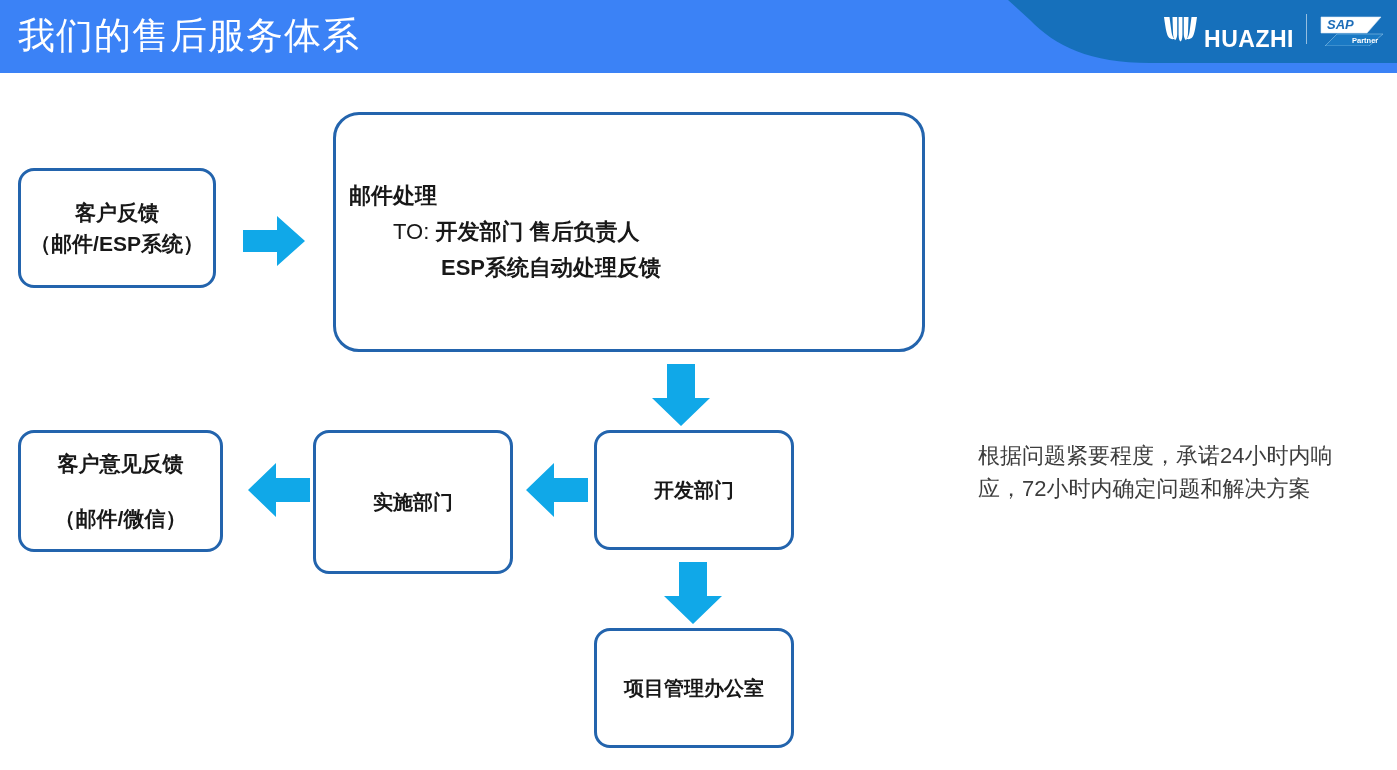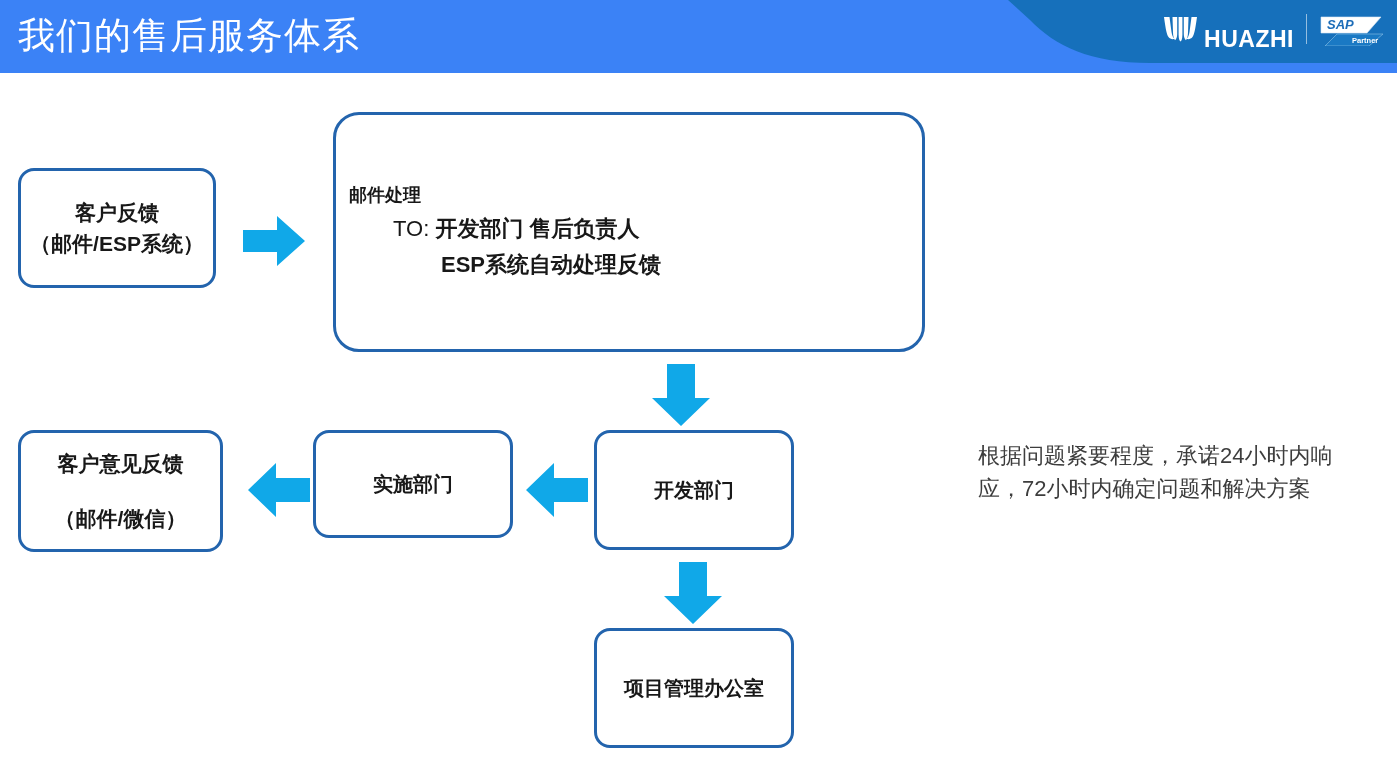--- a/index.html
+++ b/index.html
@@ -95,35 +95,35 @@
     font-weight: bold;
     color: #181818;
   }
   .fbox .line {
     white-space: nowrap;
     line-height: 1.5;
   }
 
   #box-customer-feedback { left: 18px;  top: 168px; width: 198px; height: 120px; font-size: 21px; border-radius: 16px; }
   #box-customer-opinion  { left: 18px;  top: 430px; width: 205px; height: 122px; font-size: 21px; border-radius: 16px; gap: 24px; }
-  #box-implementation    { left: 313px; top: 430px; width: 200px; height: 108px; font-size: 20px; border-radius: 16px; }
+  #box-implementation    { left: 313px; top: 430px; width: 200px; height: 144px; font-size: 20px; border-radius: 16px; }
   #box-development       { left: 594px; top: 430px; width: 200px; height: 120px; font-size: 20px; border-radius: 16px; }
   #box-pmo               { left: 594px; top: 628px; width: 200px; height: 120px; font-size: 20px; border-radius: 16px; }
 
   #box-mail-process {
     left: 333px; top: 112px; width: 592px; height: 240px;
     border-radius: 26px;
     align-items: flex-start;
     justify-content: center;
     text-align: left;
     padding: 0 0 0 13px;
     font-weight: normal;
   }
   #box-mail-process .mp-l1 {
-    font-size: 18px; font-weight: bold; line-height: 1.65; padding-left: 0px; text-align: right;
+    font-size: 22px; font-weight: bold; line-height: 1.65; padding-left: 0px; text-align: right;
   }
   #box-mail-process .mp-l2 {
     font-size: 22px; line-height: 1.65; padding-left: 44px; white-space: nowrap;
   }
   #box-mail-process .mp-l2 .to { font-weight: normal; }
   #box-mail-process .mp-l2 .bd { font-weight: bold; }
   #box-mail-process .mp-l3 {
     font-size: 22px; font-weight: bold; line-height: 1.65; padding-left: 92px; white-space: nowrap;
   }
 

